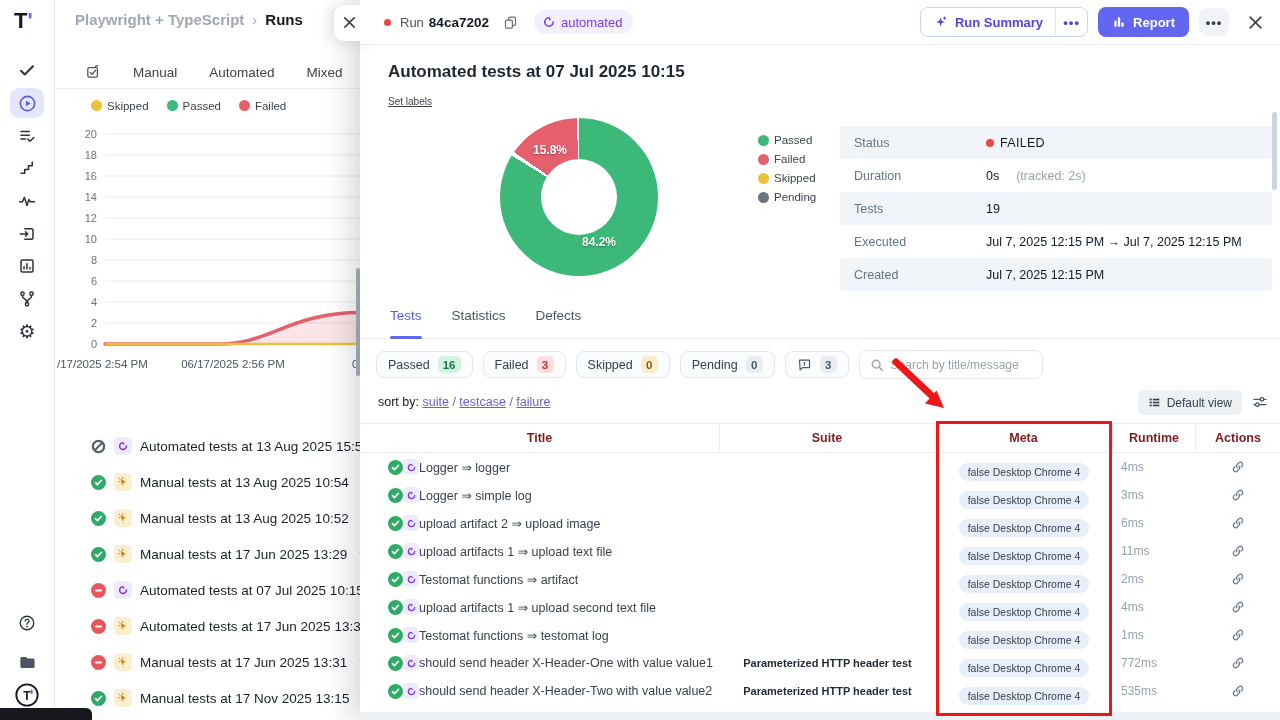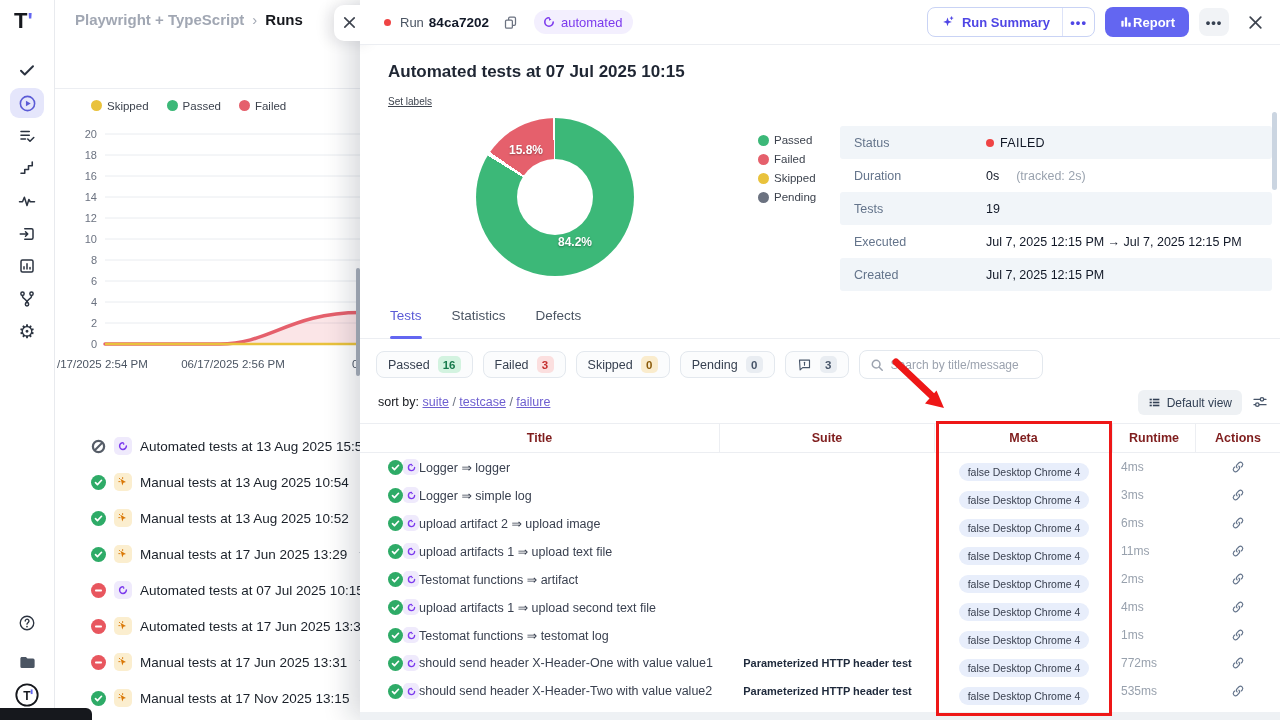--- a/index.html
+++ b/index.html
@@ -43,29 +43,29 @@
   .panel-header { position:absolute; left:0; top:0; width:100%; height:45px; border-bottom:1px solid #eceef2; display:flex; align-items:center; padding:0 16px 0 24px; background:#fff; }
   .reddot { width:7px; height:7px; border-radius:50%; background:#ef4444; margin-right:9px; }
   .run-label { font-size:13px; color:#4b5563; margin-right:5px; }
   .run-id { font-size:13.5px; font-weight:bold; color:#111827; }
   .copy-icon { margin-left:14px; color:#6b7280; cursor:pointer; }
   .auto-badge { margin-left:16px; height:24px; border-radius:12px; background:#f3effe; color:#7c3aed; font-size:13px; display:flex; align-items:center; gap:5px; padding:0 11px 0 8px; }
   .header-right { margin-left:auto; display:flex; align-items:center; gap:10px; }
   .btn-summary { display:flex; align-items:center; height:30px; border:1px solid #c9d3f5; border-radius:8px; color:#4f46e5; font-size:13px; font-weight:bold; overflow:hidden; background:#fff; cursor:pointer; }
   .btn-summary .main { display:flex; align-items:center; gap:7px; padding:0 12px; }
   .btn-summary .split { width:32px; height:100%; display:flex; align-items:center; justify-content:center; border-left:1px solid #dde3f8; font-weight:bold; letter-spacing:1px; }
-  .btn-report { display:flex; align-items:center; height:30px; background:#6366f1; border-radius:8px; color:#fff; font-size:13px; font-weight:bold; padding:0 14px; cursor:pointer; }
+  .btn-report { display:flex; align-items:center; gap:7px; height:30px; background:#6366f1; border-radius:8px; color:#fff; font-size:13px; font-weight:bold; padding:0 14px; cursor:pointer; }
   .btn-gray-dots { width:30px; height:28px; background:#f1f3f6; border-radius:8px; display:flex; align-items:center; justify-content:center; color:#374151; font-weight:bold; letter-spacing:1px; cursor:pointer; }
   .panel-close { margin-left:8px; color:#3d434e; cursor:pointer; }
   .dots { font-size:13px; line-height:1; letter-spacing:1px; }
 
   .panel-title { position:absolute; left:28px; top:62px; font-size:17px; font-weight:bold; color:#1f2633; }
   .set-labels { position:absolute; left:28px; top:96px; font-size:10px; color:#3d434e; text-decoration:underline; cursor:pointer; }
 
-  .donut-wrap { position:absolute; left:116px; top:118px; width:158px; height:158px; }
+  .donut-wrap { position:absolute; left:140px; top:118px; width:158px; height:158px; }
   .donut { position:absolute; inset:0; border-radius:50%; }
   .donut-hole { position:absolute; left:50%; top:50%; width:76px; height:76px; margin:-38px 0 0 -38px; background:#fff; border-radius:50%; }
   .donut-label { position:absolute; font-size:12px; font-weight:bold; color:#fff; text-shadow:0 1px 2px rgba(0,0,0,.35); }
   .donut-label.failed { left:33px; top:25px; }
   .donut-label.passed { left:82px; top:117px; }
   .donut-legend { position:absolute; left:398px; top:134px; display:flex; flex-direction:column; gap:7px; font-size:11.5px; color:#3d434e; }
   .donut-legend .row { display:flex; align-items:center; }
   .donut-legend .dot { width:11px; height:11px; }
 
   .summary { position:absolute; left:480px; top:126px; width:432px; }
@@ -132,20 +132,33 @@
 
 <div class="screen">
 
   <div class="page">
     <div class="breadcrumb">
       <span class="crumb-project">Playwright + TypeScript</span>
       <span class="crumb-sep">›</span>
       <span class="crumb-current">Runs</span>
     </div>
 
+    <div class="runs-tabs">
+      <span class="ticon">
+        <svg width="16" height="16" viewBox="0 0 20 20" fill="none" stroke="currentColor" stroke-width="1.6">
+            <rect x="3.5" y="4.5" width="12" height="12" rx="2"></rect>
+            <path d="M6.5 10.5l2.3 2.3 4.5-5" stroke-linecap="round" stroke-linejoin="round"></path>
+            <path d="M13 3l3-1" stroke-linecap="round"></path>
+          </svg>
+      </span>
+      <span>Manual</span>
+      <span>Automated</span>
+      <span>Mixed</span>
+      <span>Unfinished</span>
+    </div>
     <div class="page-divider"></div>
 
     <div class="trend-legend">
       <span><span class="dot" style="background:#e9c23c"></span><span>Skipped</span></span>
       <span><span class="dot" style="background:#3cb878"></span><span>Passed</span></span>
       <span><span class="dot" style="background:#e5606c"></span><span>Failed</span></span>
     </div>
 
     <svg class="trend-chart" width="306" height="262" viewBox="0 0 306 262">
       <g stroke="#e9ecf0" stroke-width="1">

